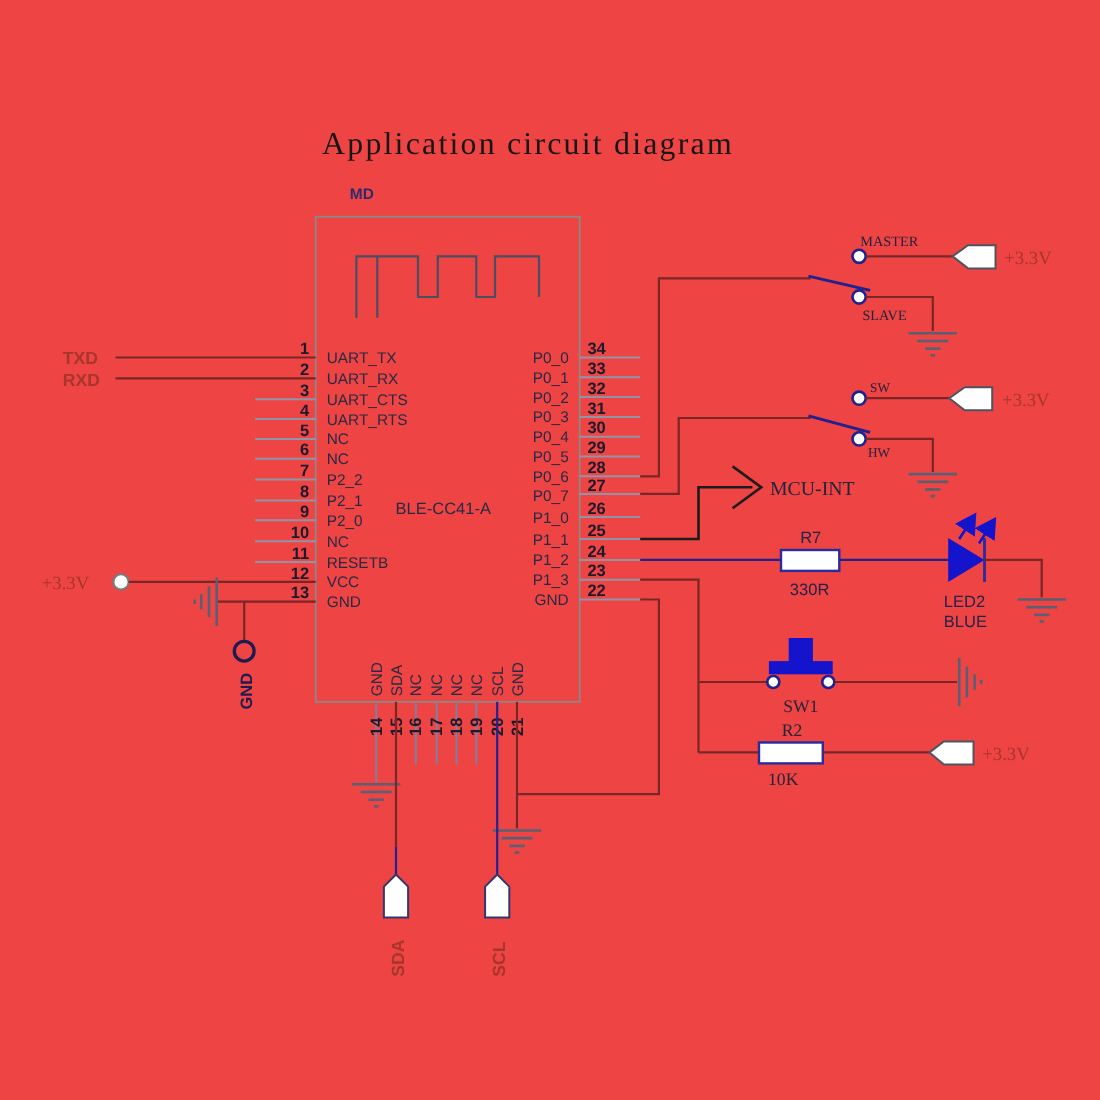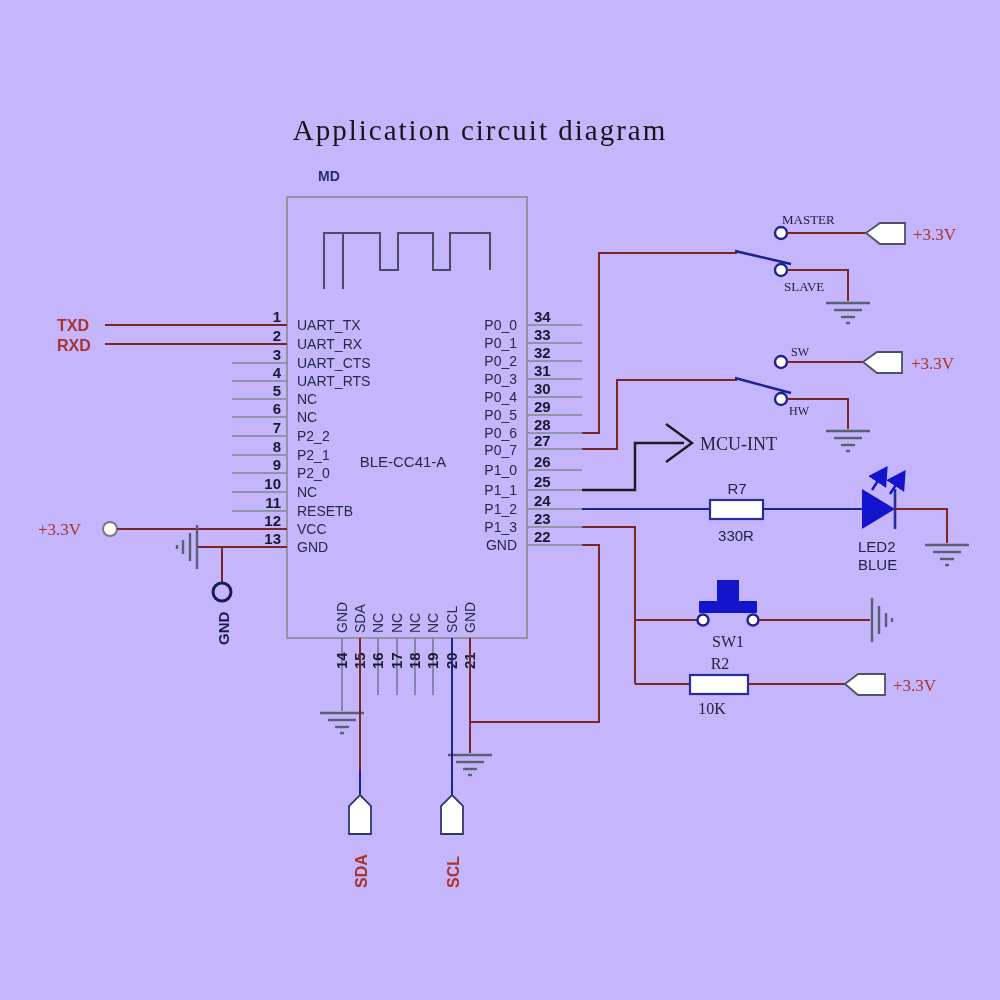--- a/index.html
+++ b/index.html
@@ -1,21 +1,21 @@
 <!DOCTYPE html>
 <html style="--wire: #7a2626; --wire2: #22228f; --blue: #1414cc; --comp: #2b2b9e; --red: #a8352c; --ink: #262a44; --stub: #9094a8; --gnd: #5a5f72; --border: #8a8a8a;"><head>
 <meta charset="utf-8">
 <style>
   :root{
     --wire:#7a2626; --wire2:#22228f; --blue:#1414cc; --comp:#2b2b9e;
     --red:#a8352c; --ink:#262a44; --stub:#9094a8; --gnd:#5a5f72;
     --border:#8a8a8a; --black:#1c1c1c;
   }
   html,body{margin:0;padding:0;background:#fff;}
-  .stage{width:1000px;height:1000px;background:#c4b5fd;position:relative;overflow:hidden;}
+  .stage{width:1000px;height:1000px;background:#ef4444;position:relative;overflow:hidden;}
   svg{display:block;}
   
   .w-m{stroke:var(--wire);stroke-width:2;fill:none;}
   .w-n{stroke:var(--wire2);stroke-width:2;fill:none;}
   .w-k{stroke:var(--black);stroke-width:2.4;fill:none;}
   .stub{stroke:var(--stub);stroke-width:1.8;fill:none;}
   .stubv{stroke:#7c80a0;stroke-width:1.8;fill:none;}
   .gl{stroke:var(--gnd);stroke-width:2.4;fill:none;}
   .icbox{stroke:var(--border);stroke-width:1.6;fill:none;}
   .ant{stroke:#4a4e62;stroke-width:2;fill:none;}

